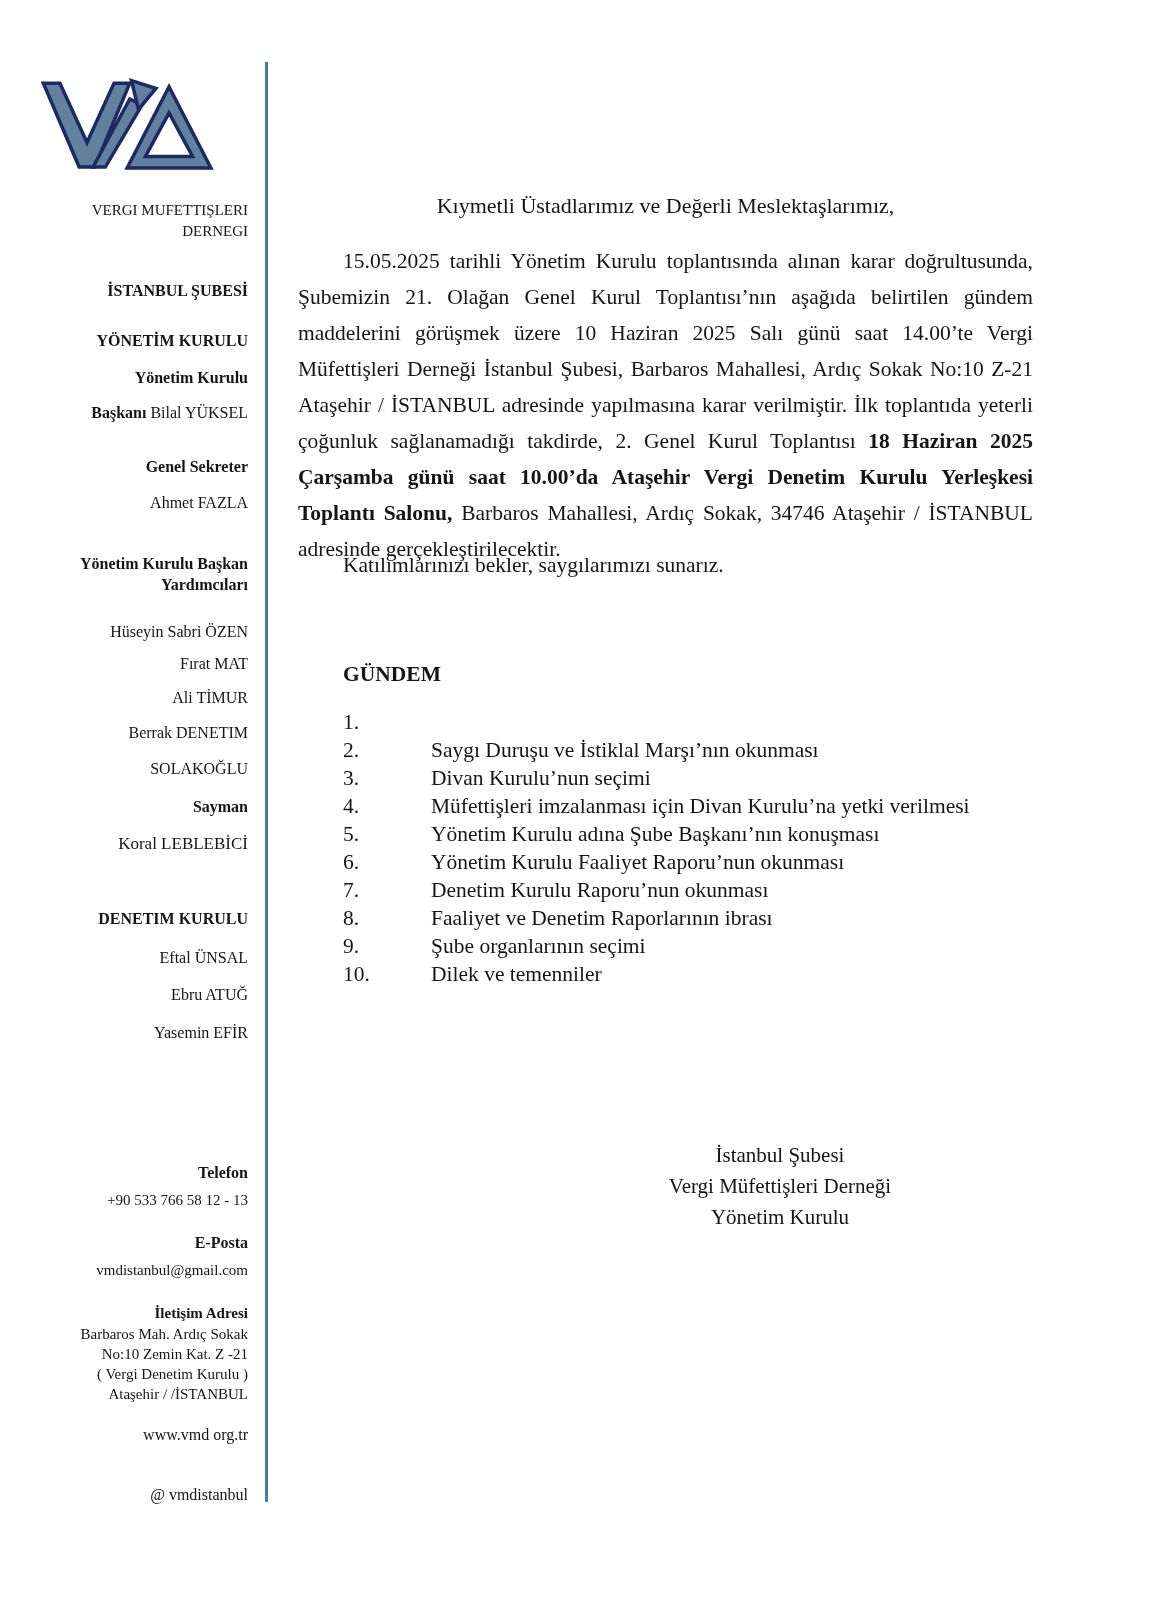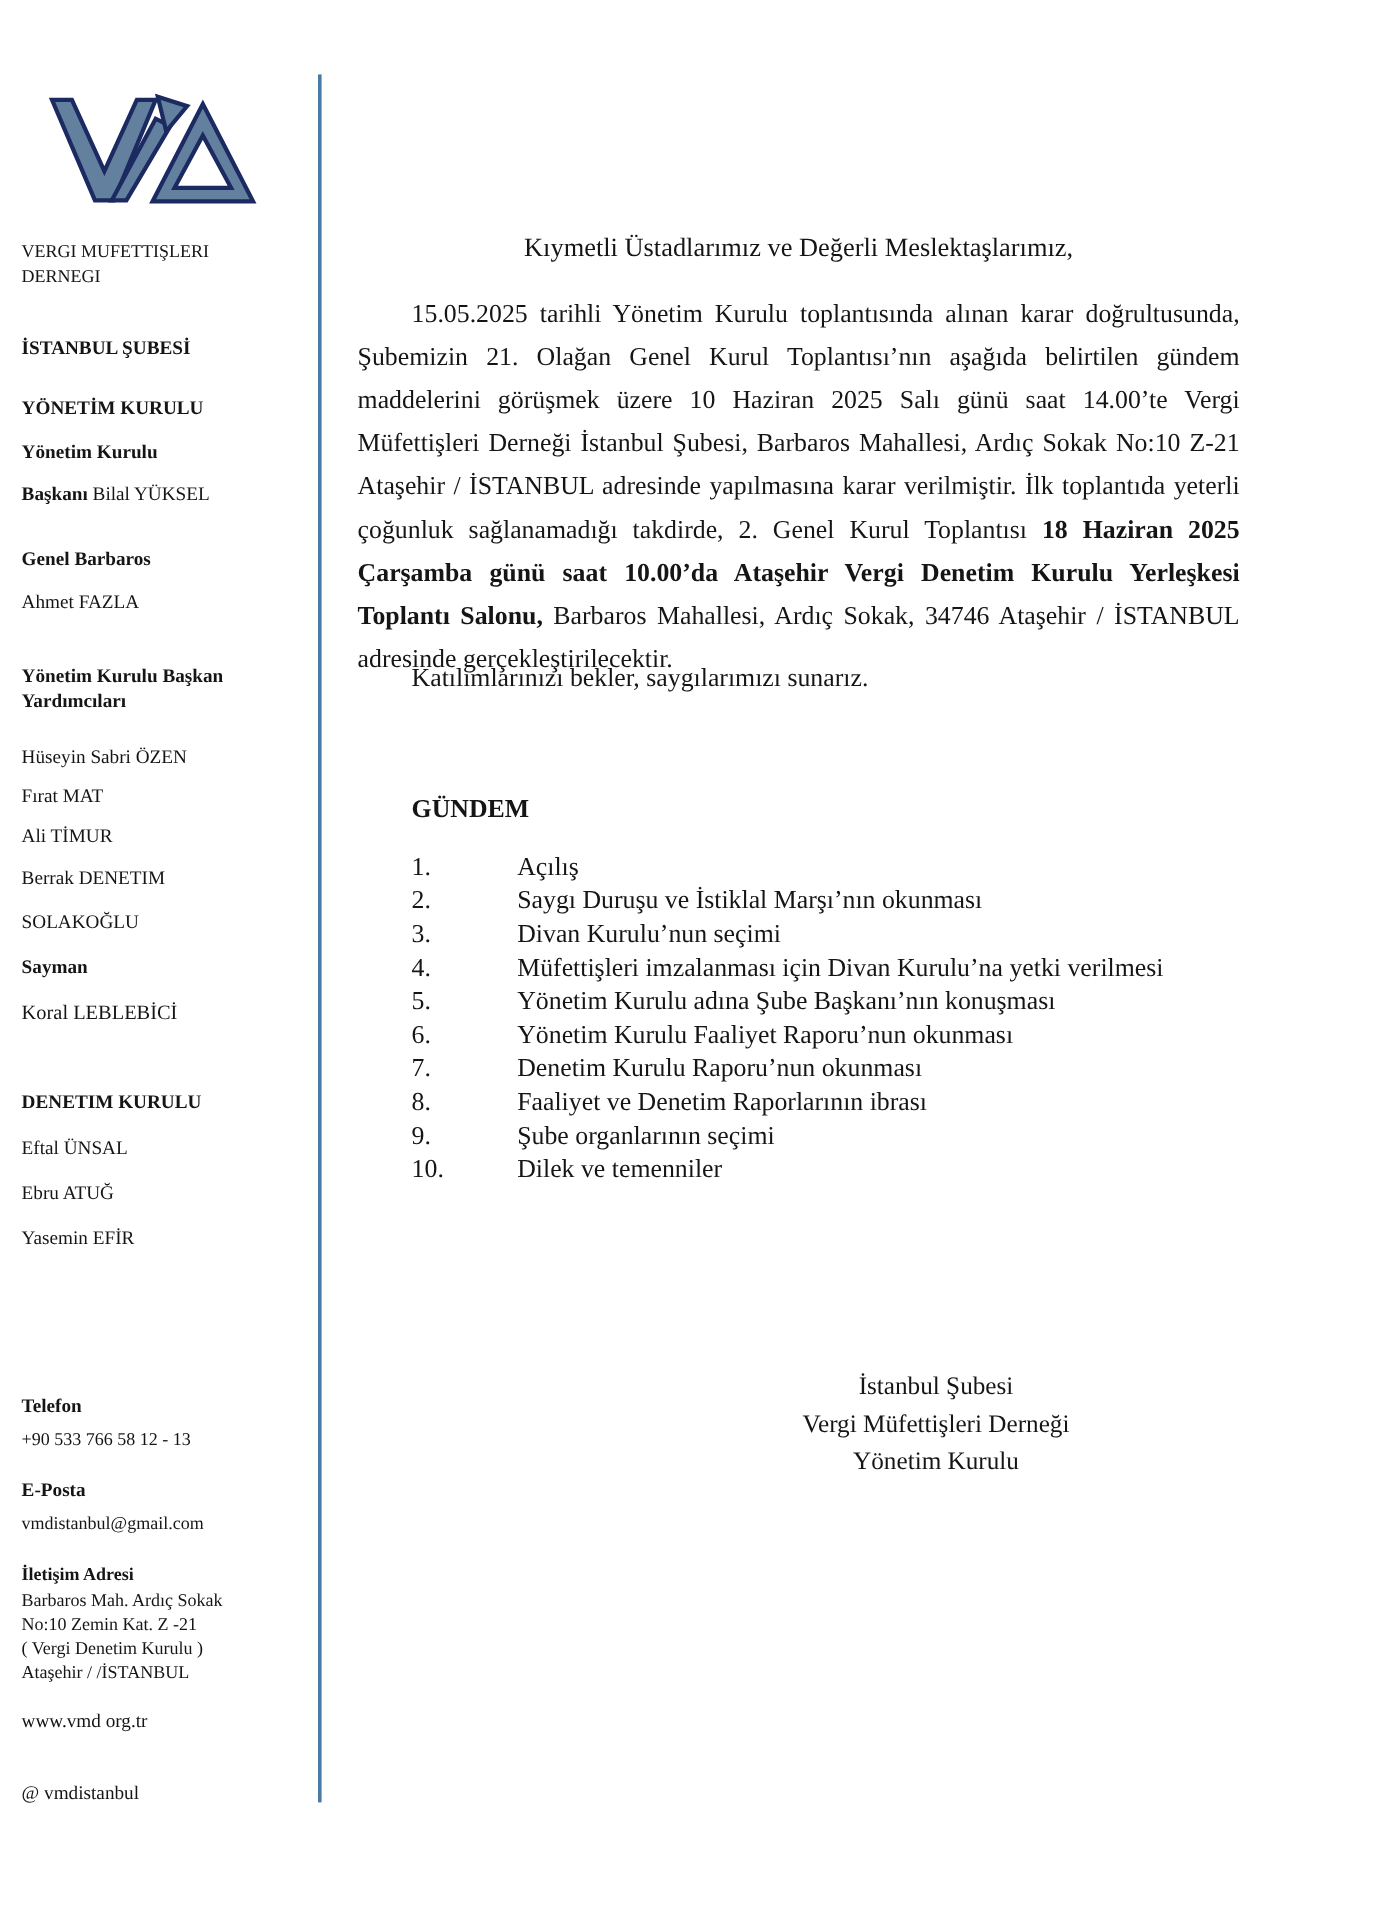--- a/index.html
+++ b/index.html
@@ -17,21 +17,21 @@
   .divider {
     position:absolute; left:265px; top:62px;
     width:3px; height:1440px;
     background:var(--divider,#4a7ba6);
   }
 
   
   .sidebar { position:absolute; left:18px; top:0; width:230px; height:1600px; }
   .sb {
     position:absolute; left:0; width:100%;
-    text-align:left; font-size:16px; line-height:21px;
+    text-align:right; font-size:16px; line-height:21px;
   }
   .sb .blk { display:block; }
   .sb-bold { font-weight:bold; }
   .sb-small { font-size:15px; }
   .logo-wrap { position:absolute; left:12px; top:78px; width:196px; height:96px; }
   .logo-wrap svg { width:100%; height:100%; display:block; }
 
   
   .main { position:absolute; left:298px; top:0; width:735px; height:1600px; }
   .salutation {
@@ -96,21 +96,21 @@
 
     <div class="sb sb-bold" style="top:330px">YÖNETİM  KURULU</div>
 
     <div class="sb sb-bold" style="top:367px">Yönetim Kurulu</div>
 
     <div class="sb" style="top:402px">
       <span class="sb-bold">Başkanı</span>
       <span>Bilal YÜKSEL</span>
     </div>
 
-    <div class="sb sb-bold" style="top:456px">Genel Barbaros</div>
+    <div class="sb sb-bold" style="top:456px">Genel Sekreter</div>
     <div class="sb" style="top:492px">Ahmet FAZLA</div>
 
     <div class="sb sb-bold" style="top:553px">
       <span class="blk">Yönetim Kurulu Başkan</span>
       <span class="blk">Yardımcıları</span>
     </div>
 
     <div class="sb" style="top:621px">Hüseyin Sabri ÖZEN</div>
     <div class="sb" style="top:653px">Fırat MAT</div>
     <div class="sb" style="top:687px">Ali TİMUR</div>
@@ -150,21 +150,20 @@
 
     <p class="para1"><span>15.05.2025 tarihli Yönetim Kurulu toplantısında alınan karar doğrultusunda, Şubemizin 21. Olağan Genel Kurul Toplantısı’nın aşağıda belirtilen gündem maddelerini görüşmek üzere 10 Haziran 2025 Salı günü saat 14.00’te Vergi Müfettişleri Derneği İstanbul Şubesi, Barbaros Mahallesi, Ardıç Sokak No:10 Z-21 Ataşehir / İSTANBUL adresinde yapılmasına karar verilmiştir. İlk toplantıda yeterli çoğunluk sağlanamadığı takdirde, 2. Genel Kurul Toplantısı </span><strong>18 Haziran 2025 Çarşamba günü saat 10.00’da Ataşehir Vergi Denetim Kurulu Yerleşkesi Toplantı Salonu,</strong><span> Barbaros Mahallesi, Ardıç Sokak, 34746 Ataşehir / İSTANBUL adresinde gerçekleştirilecektir.</span></p>
 
     <div class="closing">Katılımlarınızı bekler, saygılarımızı sunarız.</div>
 
     <div class="agenda-title">GÜNDEM</div>
 
     <div class="agenda">
       <div class="agenda-row">
         <span class="agenda-num">1.</span>
-        <span class="agenda-text">Açılış</span>
       </div>
       <div class="agenda-row">
         <span class="agenda-num">2.</span>
         <span class="agenda-text">Saygı Duruşu ve İstiklal Marşı’nın okunması</span>
       </div>
       <div class="agenda-row">
         <span class="agenda-num">3.</span>
         <span class="agenda-text">Divan Kurulu’nun seçimi</span>
       </div>
       <div class="agenda-row">

